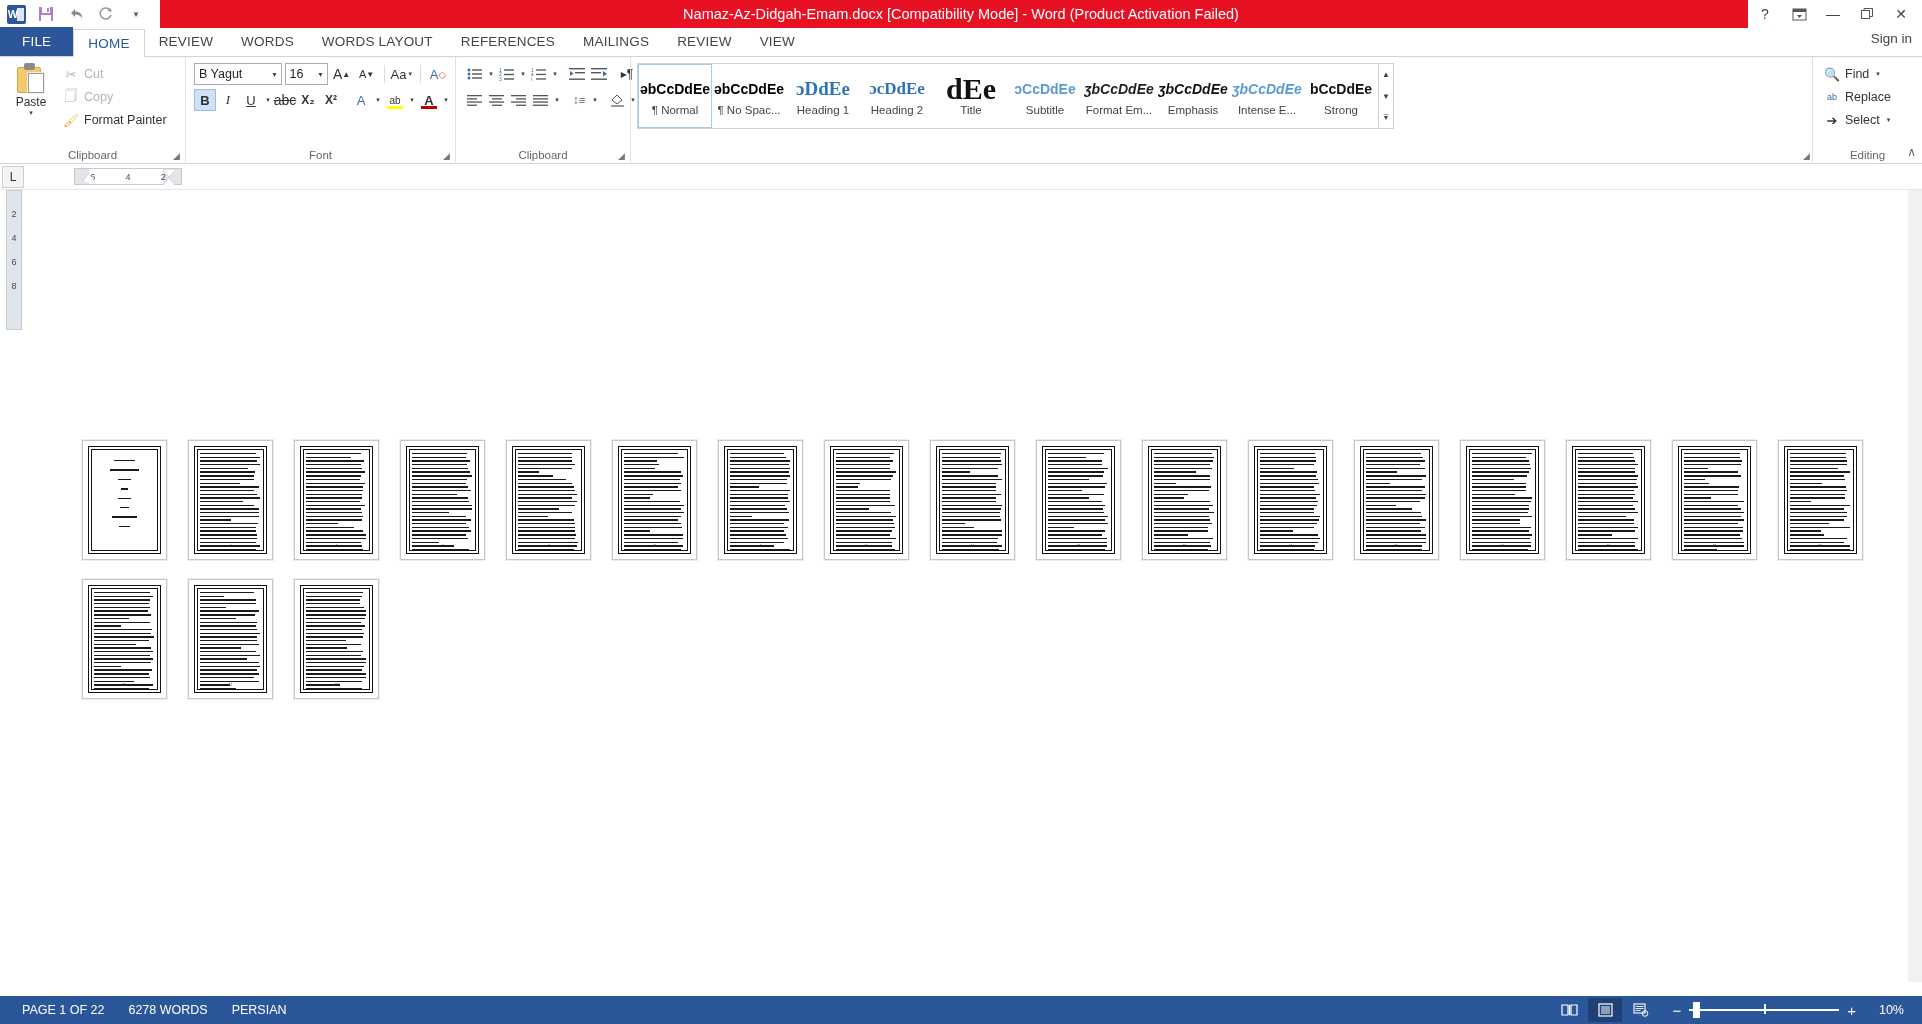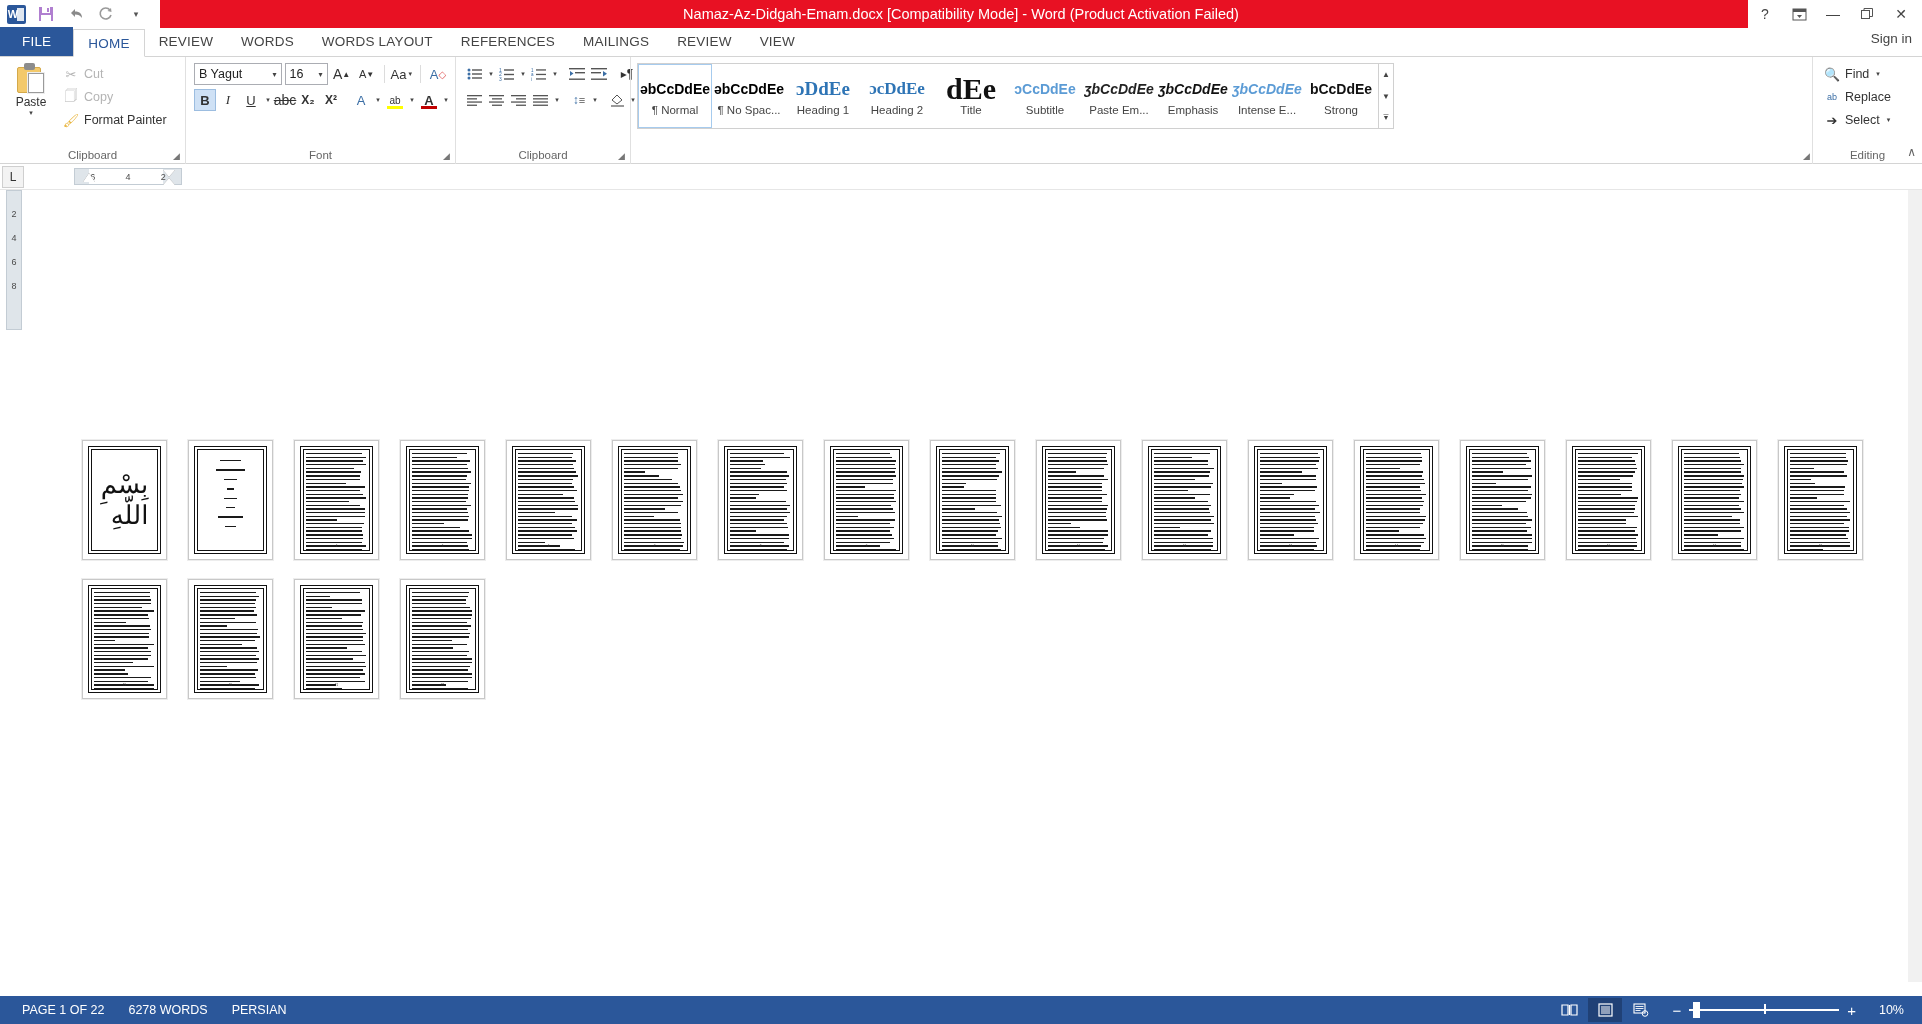--- a/index.html
+++ b/index.html
@@ -590,21 +590,21 @@
         <div class="style-item">
           <div class="style-prev" style="font-family:'Liberation Serif',serif;font-size:30px;color:#111;">dEe</div>
           <div class="style-name">Title</div>
         </div>
         <div class="style-item">
           <div class="style-prev" style="color:#5b9bd5;font-size:14px;">ɔCcDdEe</div>
           <div class="style-name">Subtitle</div>
         </div>
         <div class="style-item">
           <div class="style-prev" style="font-style:italic;font-weight:bold;font-size:14px;color:#222;">ʒbCcDdEe</div>
-          <div class="style-name">Paste Em...</div>
+          <div class="style-name">Format Em...</div>
         </div>
         <div class="style-item">
           <div class="style-prev" style="font-style:italic;font-weight:bold;font-size:14px;color:#111;">ʒbCcDdEe</div>
           <div class="style-name">Emphasis</div>
         </div>
         <div class="style-item">
           <div class="style-prev" style="font-style:italic;font-weight:bold;font-size:14px;color:#5b9bd5;">ʒbCcDdEe</div>
           <div class="style-name">Intense E...</div>
         </div>
         <div class="style-item">
@@ -659,27 +659,20 @@
 <div class="docarea">
   <div class="vruler">
     <span>2</span>
     <span>4</span>
     <span>6</span>
     <span>8</span>
   </div>
   <div class="pages" id="pages-container">
       <div class="page">
         <div class="page-inner">
-          <div class="page-inner2">
-            <div class="bism">بِسْمِ اللّهِ</div>
-          </div>
-        </div>
-      </div>
-      <div class="page">
-        <div class="page-inner">
           <div class="page-inner2" style="padding-top: 10px;">
             <div class="toc-line" style="width: 34%;"></div>
             <div class="toc-line" style="width: 46%;"></div>
             <div class="toc-line" style="width: 20%;"></div>
             <div class="toc-line" style="width: 12%;"></div>
             <div class="toc-line" style="width: 22%;"></div>
             <div class="toc-line" style="width: 14%;"></div>
             <div class="toc-line" style="width: 40%;"></div>
             <div class="toc-line" style="width: 18%;"></div>
           </div>

